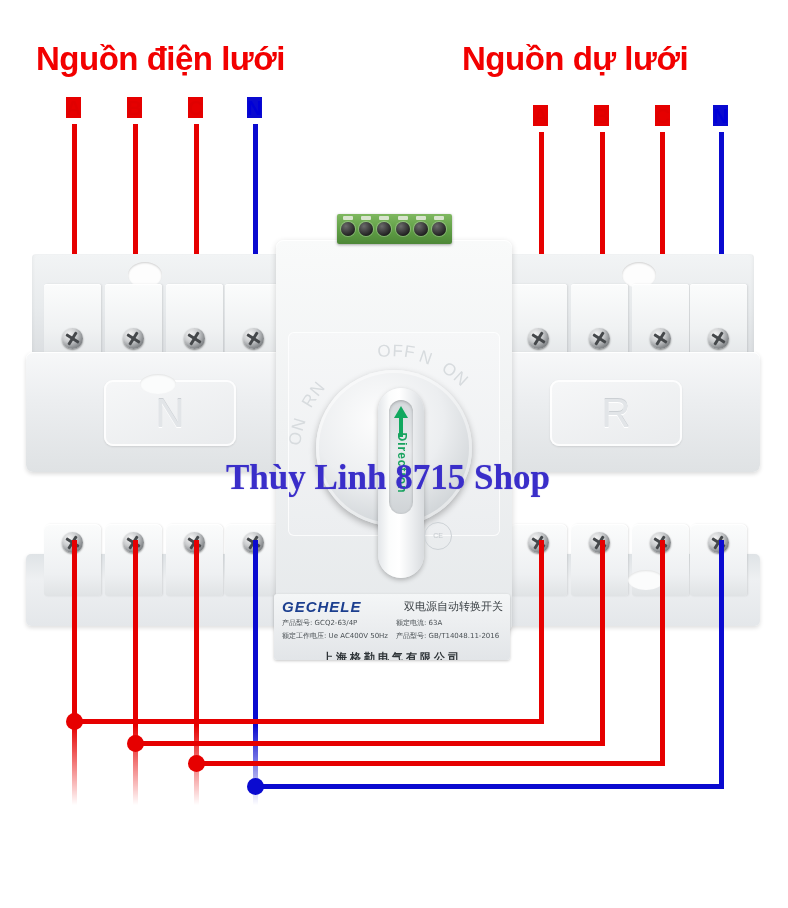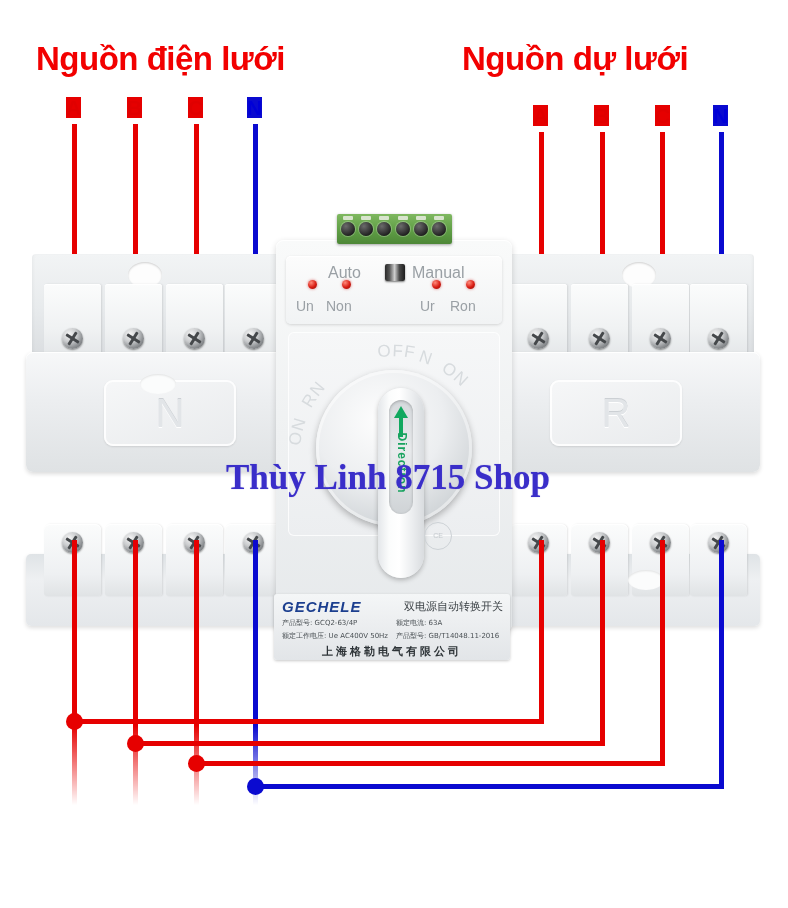--- a/index.html
+++ b/index.html
@@ -153,21 +153,21 @@
          overflow:hidden;text-decoration:underline;}
   #brand{position:absolute;left:8px;top:4px;font-size:15px;font-weight:bold;
          font-style:italic;color:#1c3f8f;letter-spacing:1px;
          font-family:"Liberation Sans",sans-serif;}
   #lbl-title{position:absolute;right:7px;top:5px;font-size:11px;color:#3c4246;
              font-family:"DejaVu Sans",sans-serif;}
   .lrow{position:absolute;font-size:7px;color:#4a5054;white-space:nowrap;
         font-family:"DejaVu Sans",sans-serif;}
   #lr1{left:8px;top:24px;} #lr2{left:122px;top:24px;}
   #lr3{left:8px;top:37px;} #lr4{left:122px;top:37px;}
-  #lcomp{position:absolute;left:0;top:50px;width:236px;text-align:center;
+  #lcomp{position:absolute;left:0;top:56px;width:236px;text-align:center;
          font-size:11px;font-weight:bold;color:#2e3438;letter-spacing:3px;
          font-family:"DejaVu Sans",sans-serif;}
   #ce{position:absolute;left:392px;top:268px;width:26px;height:26px;border-radius:50%;
       border:1px solid #cdd2d6;color:#c4c9cd;font-size:7px;text-align:center;
       line-height:26px;font-family:"Liberation Sans",sans-serif;}
   .oval{position:absolute;width:36px;height:20px;border-radius:50%;
         background:#fbfcfc;box-shadow:inset 0 1px 2px rgba(0,0,0,.10);}
 
   
   #wm{position:absolute;left:226px;top:458px;font-size:35px;font-weight:bold;
@@ -303,33 +303,20 @@
       <div class="gslot" style="left:79px;"></div>
       <div class="gslot" style="left:97px;"></div>
       <div class="gterm" style="left:4px;"></div>
       <div class="gterm" style="left:22px;"></div>
       <div class="gterm" style="left:40px;"></div>
       <div class="gterm" style="left:59px;"></div>
       <div class="gterm" style="left:77px;"></div>
       <div class="gterm" style="left:95px;"></div>
     </div>
 
-    <div id="ctrl">
-      <div class="mode" id="mode-auto">Auto</div>
-      <div class="mode" id="mode-man">Manual</div>
-      <div id="toggle"></div>
-      <div class="led" style="left:22px;top:24px;"></div>
-      <div class="led" style="left:56px;top:24px;"></div>
-      <div class="led" style="left:146px;top:24px;"></div>
-      <div class="led" style="left:180px;top:24px;"></div>
-      <div class="ledlbl" style="left:10px;">Un</div>
-      <div class="ledlbl" style="left:40px;">Non</div>
-      <div class="ledlbl" style="left:134px;">Ur</div>
-      <div class="ledlbl" style="left:164px;">Ron</div>
-    </div>
 
     <div id="face">
       <svg class="arc" viewBox="0 0 212 120">
         <defs>
           <path id="arcpathL" d="M 12,116 A 96,96 0 0 1 86,24"></path>
           <path id="arcpathC" d="M 88,22 A 96,96 0 0 1 124,22"></path>
           <path id="arcpathR" d="M 126,24 A 96,96 0 0 1 200,116"></path>
         </defs>
         <text><textPath href="#arcpathL" startOffset="6">ON&nbsp;&nbsp;RN</textPath></text>
         <text><textPath href="#arcpathC" startOffset="2">OFF</textPath></text>

